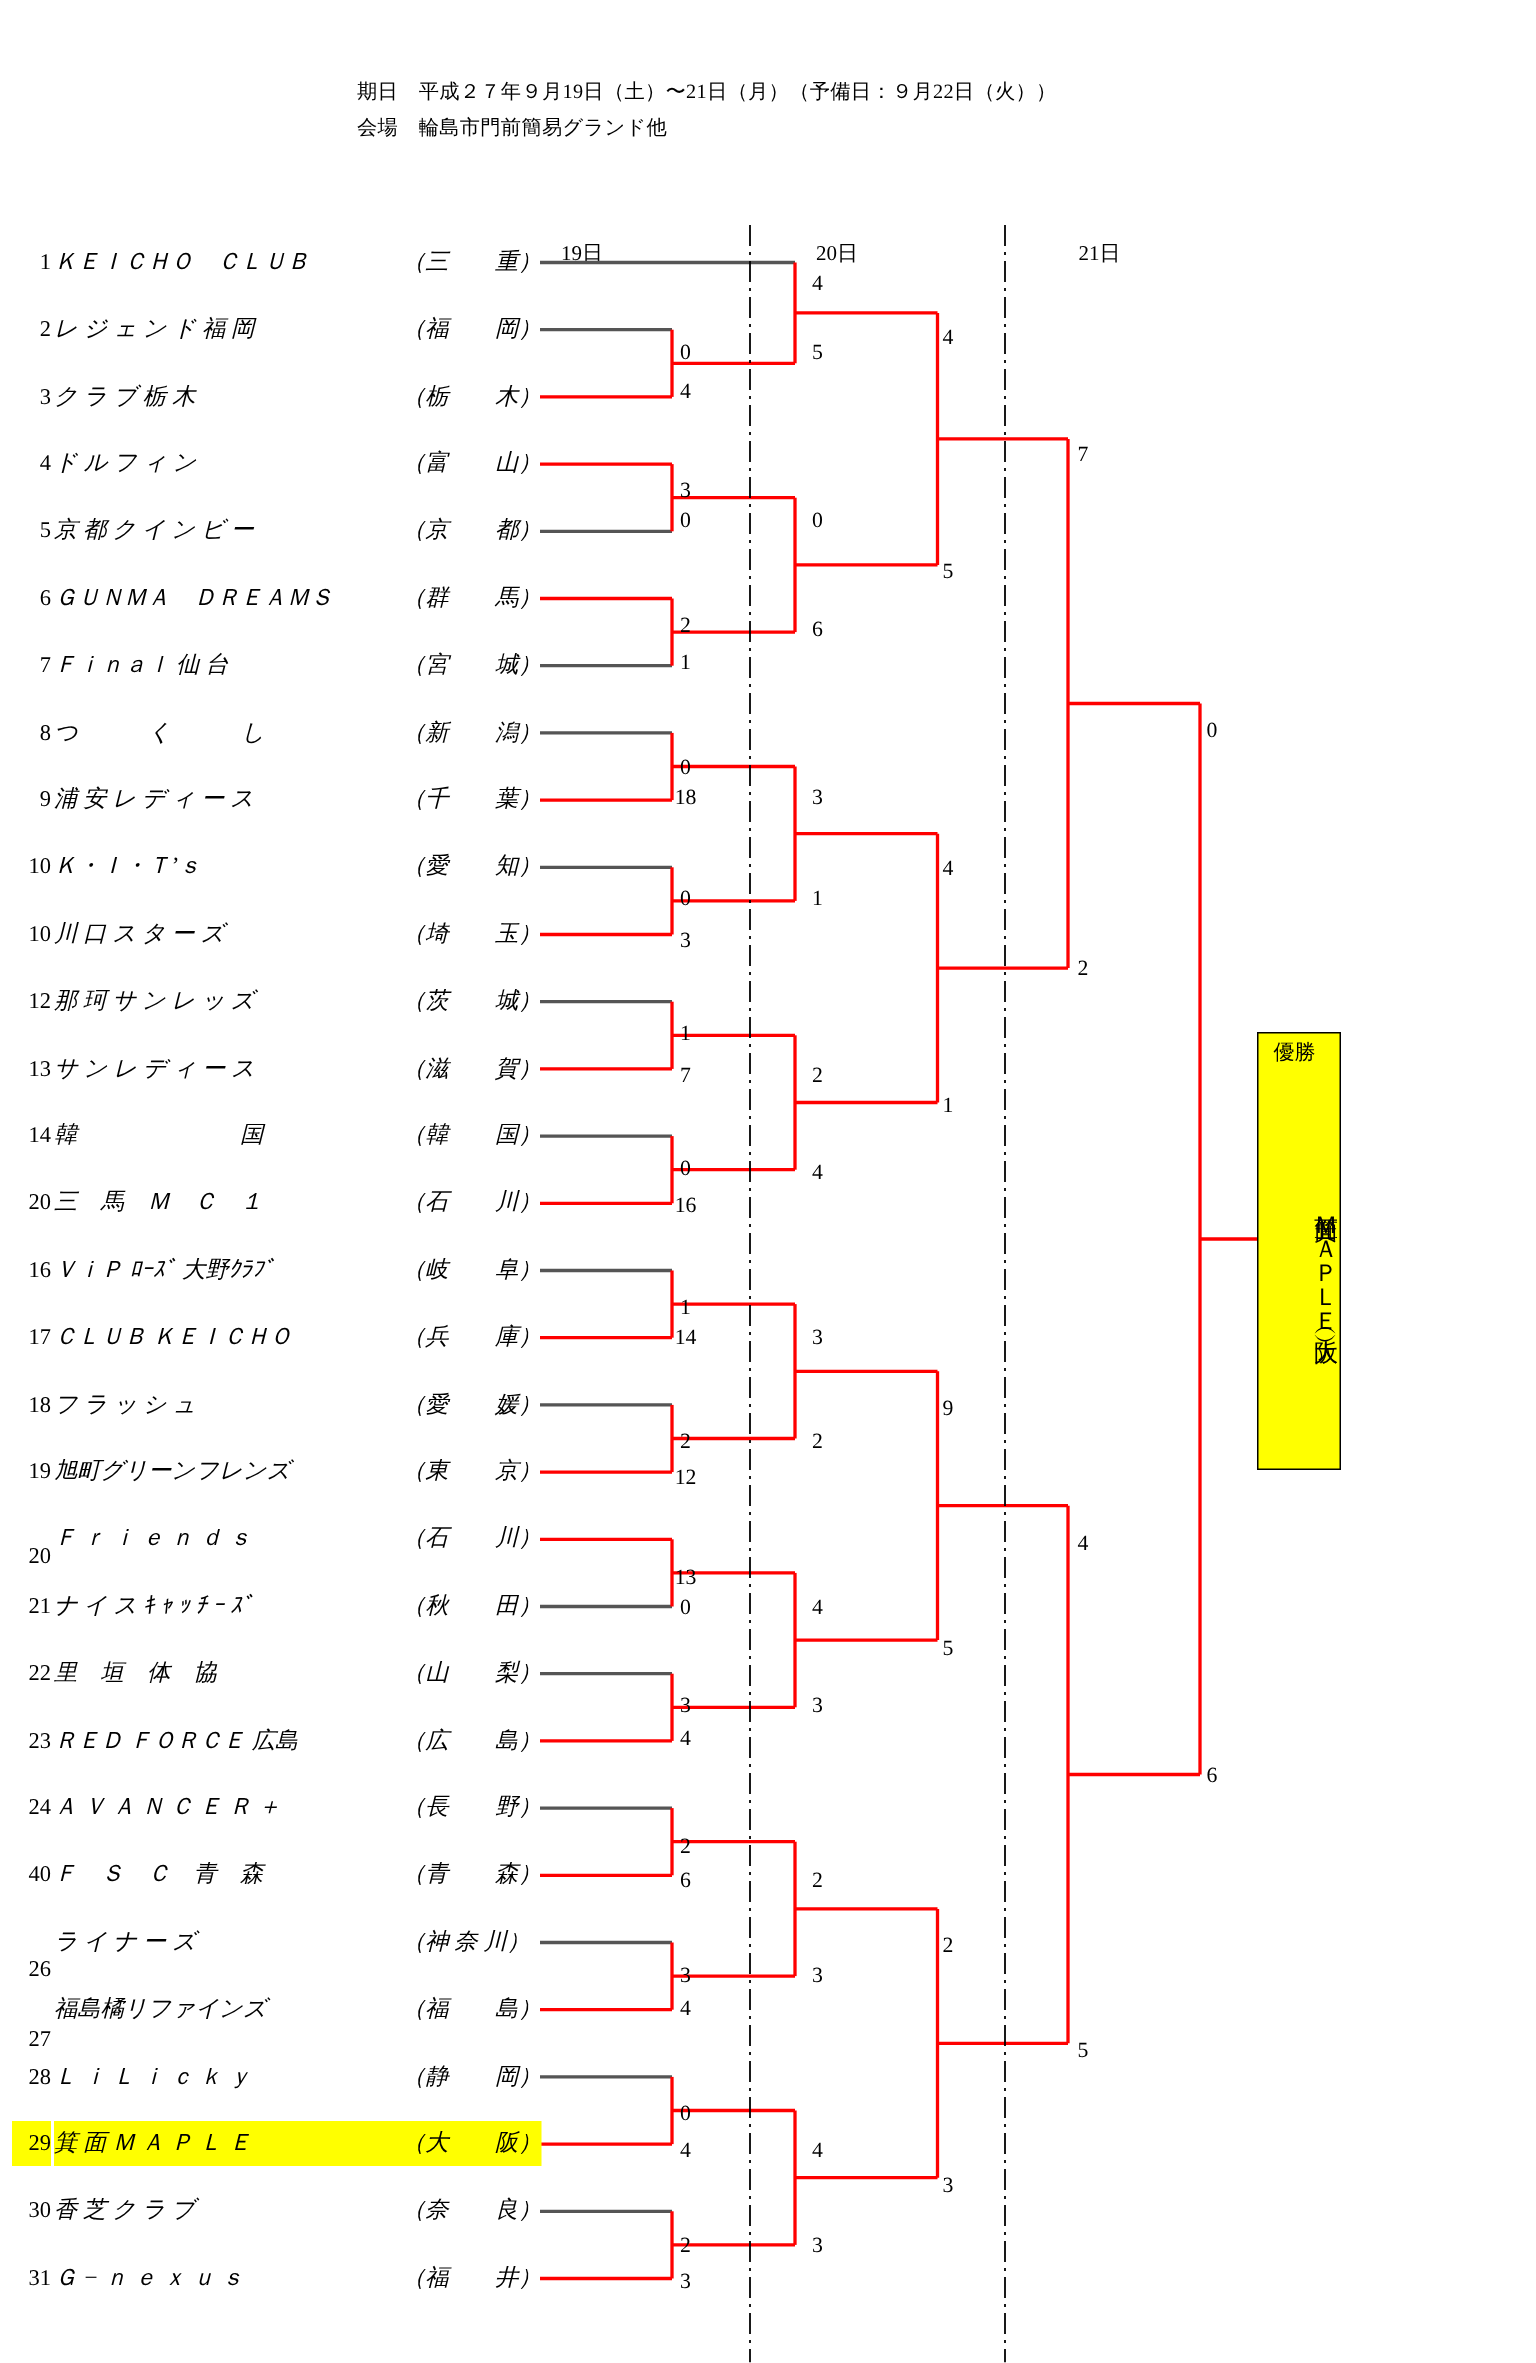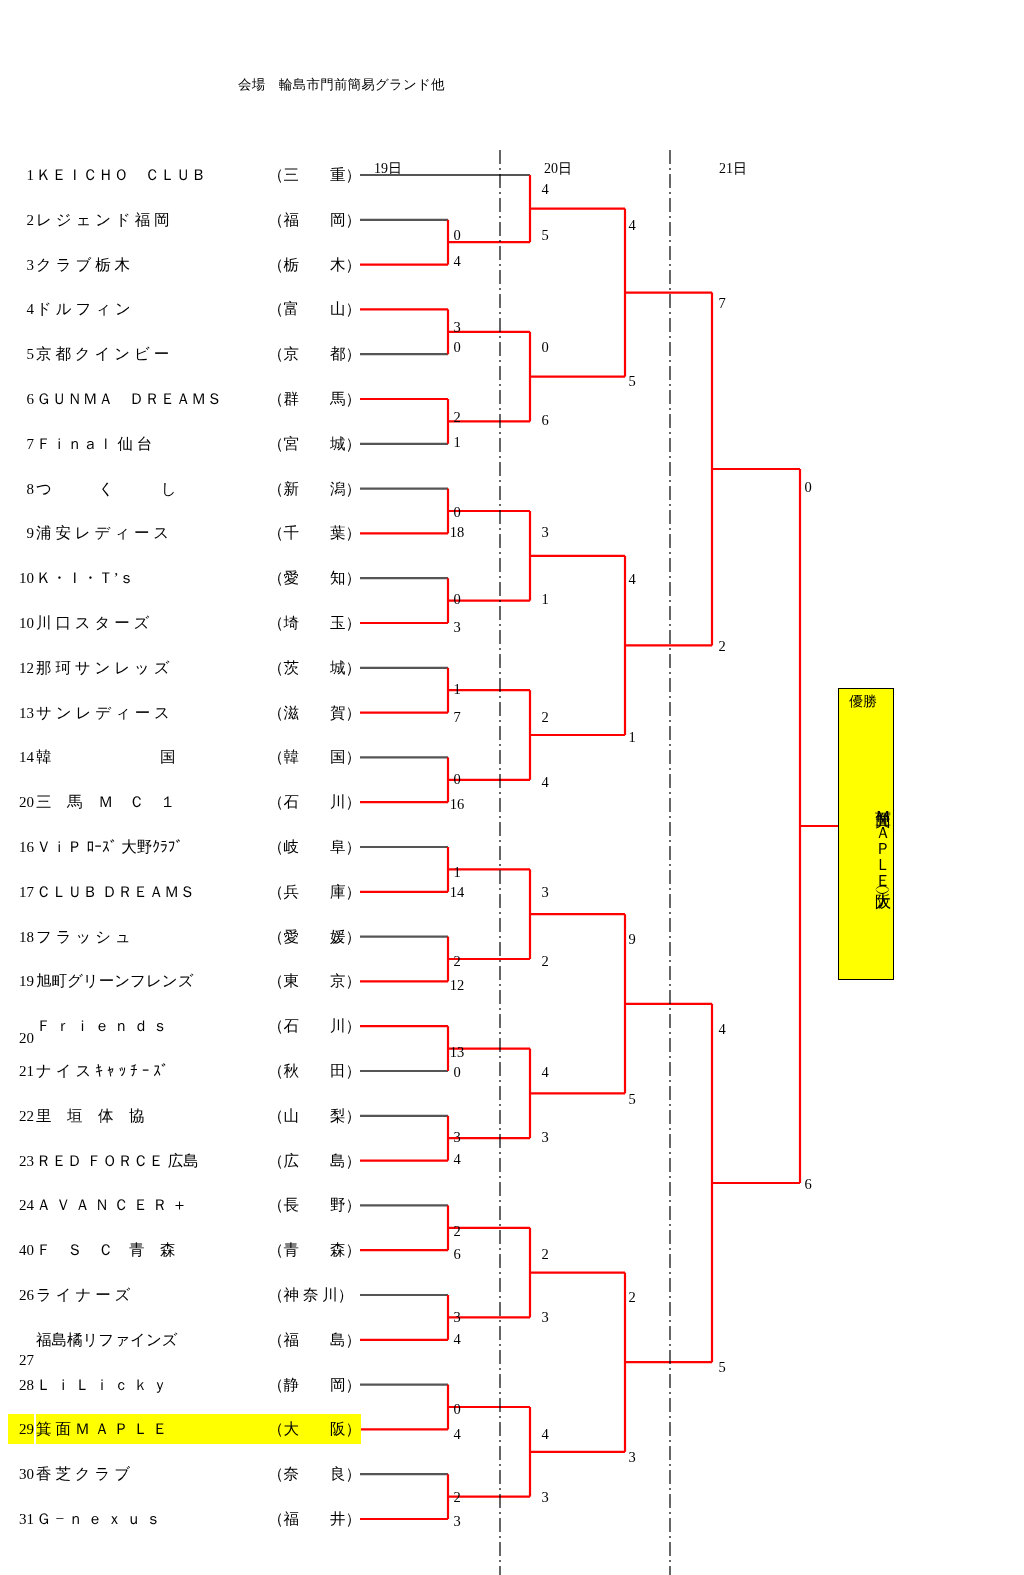--- a/index.html
+++ b/index.html
@@ -24,21 +24,21 @@
     position:absolute;font-size:14px;text-align:center;width:80px;
   }
   .team-row{
     position:absolute;left:0;height:30px;line-height:30px;
     font-size:15.5px;white-space:nowrap;
   }
   .team-num{
     position:absolute;width:26px;text-align:right;font-size:15px;
   }
   .team-name{
-    position:absolute;left:36px;font-size:15.5px;letter-spacing:0px;
+    position:absolute;left:36px;font-size:15.5px;letter-spacing:0px;font-style:italic;
   }
   .team-name .nm{display:inline-block;width:232px;}
   .team-name .pf{display:inline-block;}
   .hl{background:#ffff00;}
   .score{
     position:absolute;font-size:14.5px;text-align:center;width:28px;
   }
   .champ-box{
     position:absolute;left:838px;top:688px;width:54px;height:290px;
     background:#ffff00;border:1px solid #000;
@@ -53,20 +53,21 @@
     height:250px;margin:0 auto;font-size:16px;
     display:flex;align-items:flex-start;justify-content:center;
   }
   svg{position:absolute;left:0;top:0;width:1024px;height:1575px;pointer-events:none;}
 </style>
 </head>
 <body>
 
 <div id="bracket-root">
 
+  <div class="subline sub1">期日　平成２７年９月19日（土）〜21日（月）（予備日：９月22日（火））</div>
   <div class="subline sub2">会場　輪島市門前簡易グランド他</div>
 
   <div class="daylabel" style="left:348px;top:160px;">19日</div>
   <div class="daylabel" style="left:518px;top:160px;">20日</div>
   <div class="daylabel" style="left:693px;top:160px;">21日</div>
 
   <svg viewBox="0 0 1024 1575">
     <g id="lines" stroke-width="2" fill="none">
         <path d="M360 175 L530 175" stroke="#555555" fill="none" stroke-width="2.2"></path>
         <path d="M360 219.8 L448 219.8" stroke="#555555" fill="none" stroke-width="2.2"></path>
@@ -256,21 +257,21 @@
       <div class="team-row" style="top: 787.2px;">
         <span class="team-num" style="left: 8px;">20</span>
         <span class="team-name"><span class="nm">三　馬　Ｍ　Ｃ　１</span><span class="pf">（石　　川）</span></span>
       </div>
       <div class="team-row" style="top: 832px;">
         <span class="team-num" style="left: 8px;">16</span>
         <span class="team-name"><span class="nm">ＶｉＰ ﾛｰｽﾞ 大野ｸﾗﾌﾞ</span><span class="pf">（岐　　阜）</span></span>
       </div>
       <div class="team-row" style="top: 876.8px;">
         <span class="team-num" style="left: 8px;">17</span>
-        <span class="team-name"><span class="nm">ＣＬＵＢ ＤＲＥＡＭＳ</span><span class="pf">（兵　　庫）</span></span>
+        <span class="team-name"><span class="nm">ＣＬＵＢ ＫＥＩＣＨＯ</span><span class="pf">（兵　　庫）</span></span>
       </div>
       <div class="team-row" style="top: 921.6px;">
         <span class="team-num" style="left: 8px;">18</span>
         <span class="team-name"><span class="nm">フ ラ ッ シ ュ</span><span class="pf">（愛　　媛）</span></span>
       </div>
       <div class="team-row" style="top: 966.4px;">
         <span class="team-num" style="left: 8px;">19</span>
         <span class="team-name"><span class="nm">旭町グリーンフレンズ</span><span class="pf">（東　　京）</span></span>
       </div>
       <div class="team-row" style="top: 1011.2px;">
@@ -291,21 +292,21 @@
       </div>
       <div class="team-row" style="top: 1190.4px;">
         <span class="team-num" style="left: 8px;">24</span>
         <span class="team-name"><span class="nm">Ａ Ｖ Ａ Ｎ Ｃ Ｅ Ｒ ＋</span><span class="pf">（長　　野）</span></span>
       </div>
       <div class="team-row" style="top: 1235.2px;">
         <span class="team-num" style="left: 8px;">40</span>
         <span class="team-name"><span class="nm">Ｆ　Ｓ　Ｃ　青　森</span><span class="pf">（青　　森）</span></span>
       </div>
       <div class="team-row" style="top: 1280px;">
-        <span class="team-num" style="left: 8px;">26</span>
+        <span class="team-num" style="left: 8px; margin-top: 18px;">26</span>
         <span class="team-name"><span class="nm">ラ イ ナ ー ズ</span><span class="pf">（神 奈 川）</span></span>
       </div>
       <div class="team-row" style="top: 1324.8px;">
         <span class="team-num" style="left: 8px; margin-top: 20px;">27</span>
         <span class="team-name"><span class="nm">福島橘リファインズ</span><span class="pf">（福　　島）</span></span>
       </div>
       <div class="team-row" style="top: 1369.6px;">
         <span class="team-num" style="left: 8px;">28</span>
         <span class="team-name"><span class="nm">Ｌ ｉ Ｌ ｉ ｃ ｋ ｙ</span><span class="pf">（静　　岡）</span></span>
       </div>

